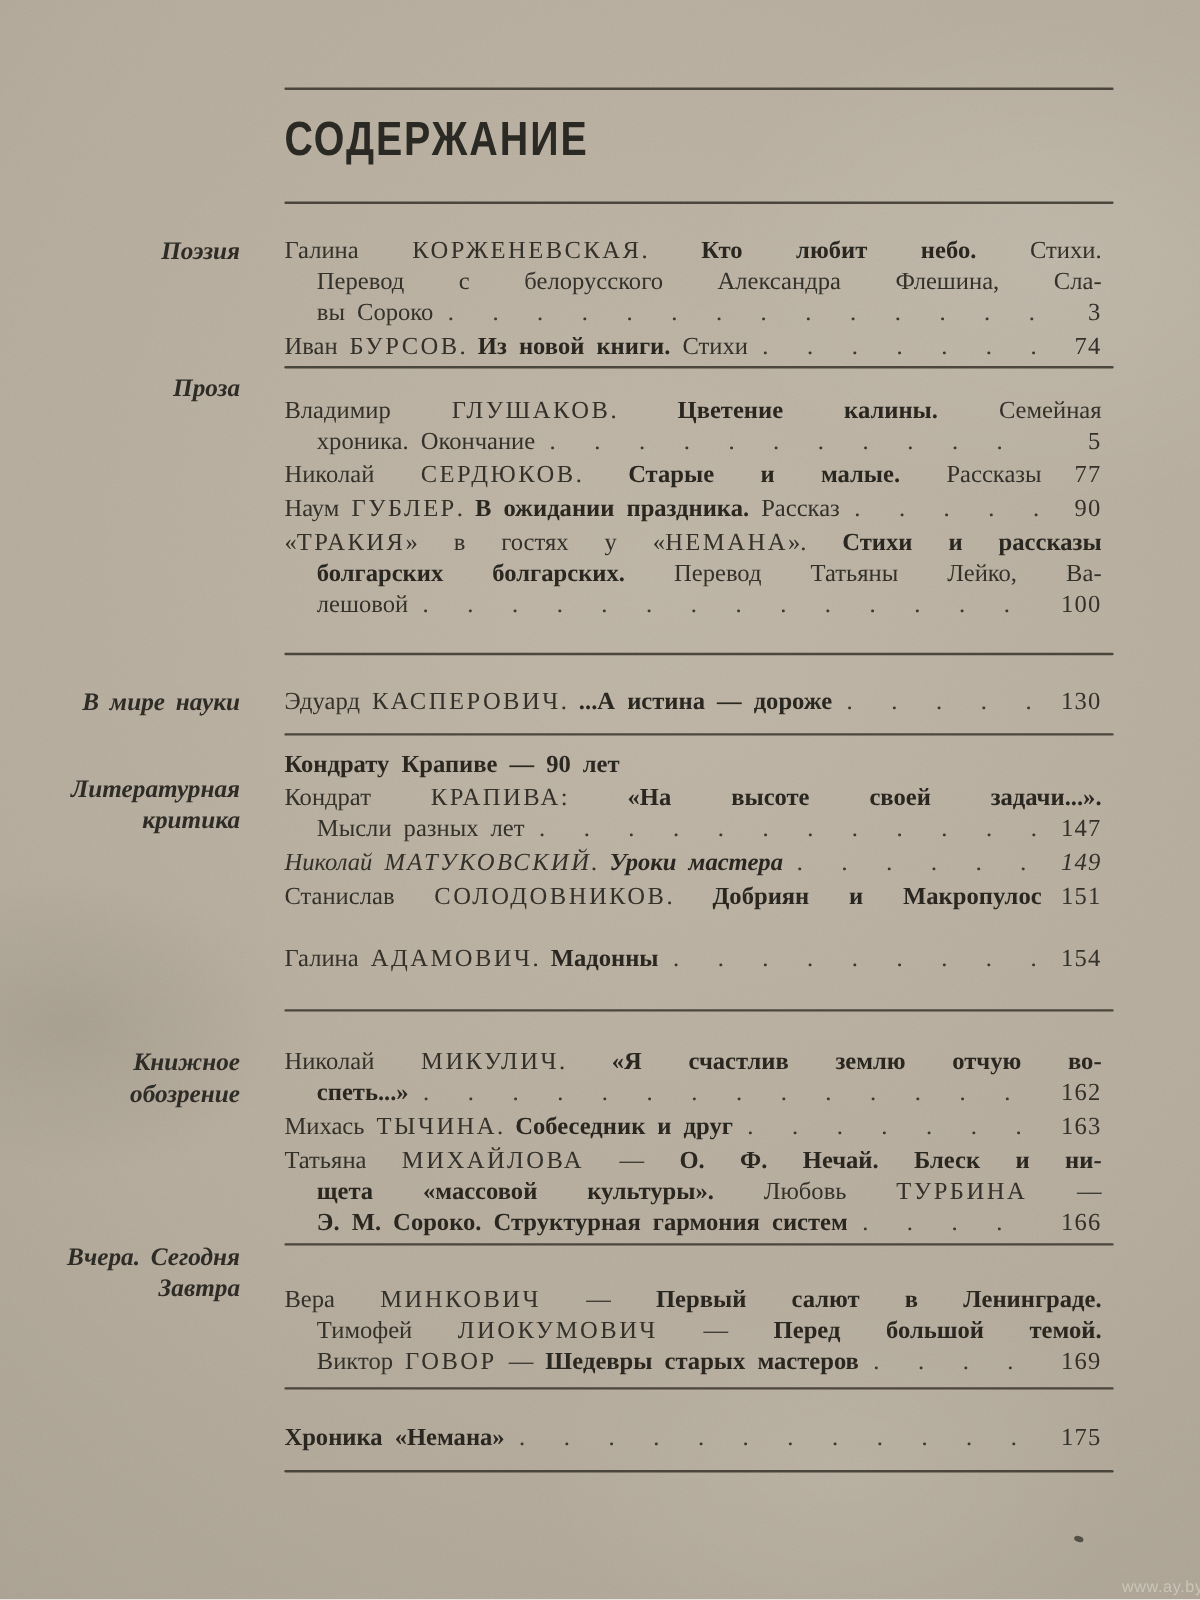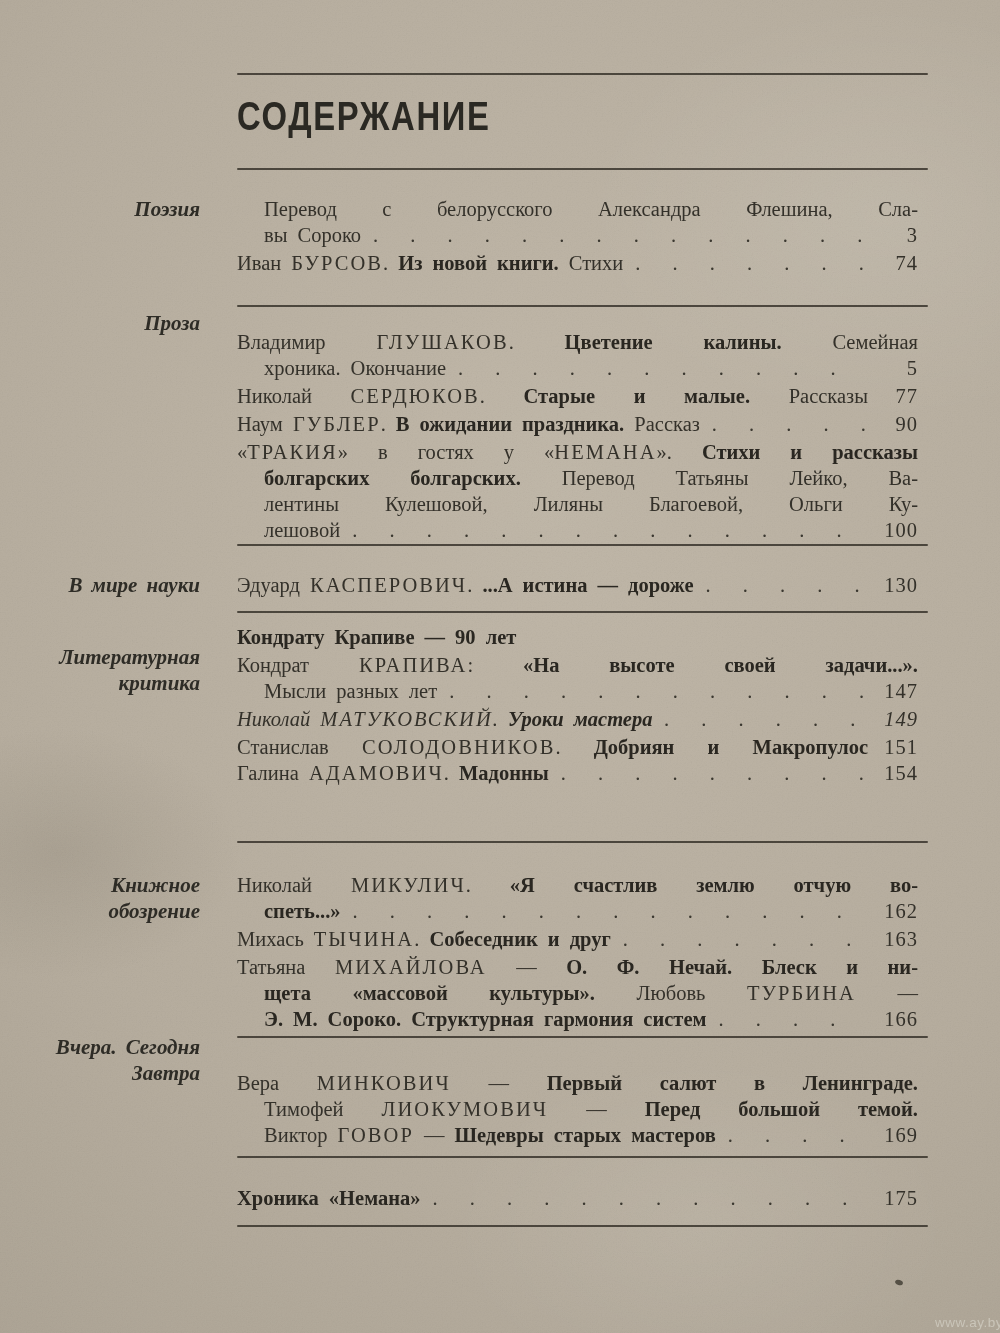--- a/index.html
+++ b/index.html
@@ -81,20 +81,23 @@
         <div>обозрение</div>
       </div>
       <div class="sec-label" style="top: 1034px;">
         <div>Вчера. Сегодня</div>
         <div>Завтра</div>
       </div>
     </div>
   <div id="toc">
       <div class="toc-section" style="top: 196px;">
         <div class="entry">
+          <div class="line">
+            <span class="txt just"><span class="seg-r">Галина </span><span class="seg-u">КОРЖЕНЕВСКАЯ</span><span class="seg-r">. </span><span class="seg-b">Кто любит небо.</span><span class="seg-r"> Стихи.</span></span>
+          </div>
           <div class="line ind">
             <span class="txt just"><span class="seg-r">Перевод с белорусского Александра Флешина, Сла-</span></span>
           </div>
           <div class="line ind">
             <span class="txt"><span class="seg-r">вы Сороко</span></span>
             <span class="dots">. . . . . . . . . . . . . . . . . . . . . . . . . . . . . . . . . . . . . . . . </span>
             <span class="page">3</span>
           </div>
         </div>
         <div class="entry" style="margin-top: 2px;">
@@ -130,23 +133,20 @@
           </div>
         </div>
         <div class="entry" style="margin-top: 2px;">
           <div class="line">
             <span class="txt just"><span class="seg-r">«</span><span class="seg-u">ТРАКИЯ</span><span class="seg-r">» в гостях у «</span><span class="seg-u">НЕМАНА</span><span class="seg-r">». </span><span class="seg-b">Стихи и рассказы</span></span>
           </div>
           <div class="line ind">
             <span class="txt just"><span class="seg-b">болгарских болгарских.</span><span class="seg-r"> Перевод Татьяны Лейко, Ва-</span></span>
           </div>
           <div class="line ind">
-            <span class="txt just"><span class="seg-r">лентины Кулешовой, Лиляны Благоевой, Ольги Ку-</span></span>
-          </div>
-          <div class="line ind">
             <span class="txt"><span class="seg-r">лешовой</span></span>
             <span class="dots">. . . . . . . . . . . . . . . . . . . . . . . . . . . . . . . . . . . . . . . . </span>
             <span class="page">100</span>
           </div>
         </div>
       </div>
       <div class="toc-section" style="top: 572px;">
         <div class="entry">
           <div class="line">
             <span class="txt"><span class="seg-r">Эдуард </span><span class="seg-u">КАСПЕРОВИЧ</span><span class="seg-r">. </span><span class="seg-b">...А истина — дороже</span></span>
@@ -177,21 +177,21 @@
             <span class="dots">. . . . . . . . . . . . . . . . . . . . . . . . . . . . . . . . . . . . . . . . </span>
             <span class="page">149</span>
           </div>
         </div>
         <div class="entry" style="margin-top: 2px;">
           <div class="line">
             <span class="txt just"><span class="seg-r">Станислав </span><span class="seg-u">СОЛОДОВНИКОВ</span><span class="seg-r">. </span><span class="seg-b">Добриян и Макропулос</span></span>
             <span class="page">151</span>
           </div>
         </div>
-        <div class="entry" style="">
+        <div class="entry" style="margin-top: 26px;">
           <div class="line">
             <span class="txt"><span class="seg-r">Галина </span><span class="seg-u">АДАМОВИЧ</span><span class="seg-r">. </span><span class="seg-b">Мадонны</span></span>
             <span class="dots">. . . . . . . . . . . . . . . . . . . . . . . . . . . . . . . . . . . . . . . . </span>
             <span class="page">154</span>
           </div>
         </div>
       </div>
       <div class="toc-section" style="top: 872px;">
         <div class="entry">
           <div class="line">

